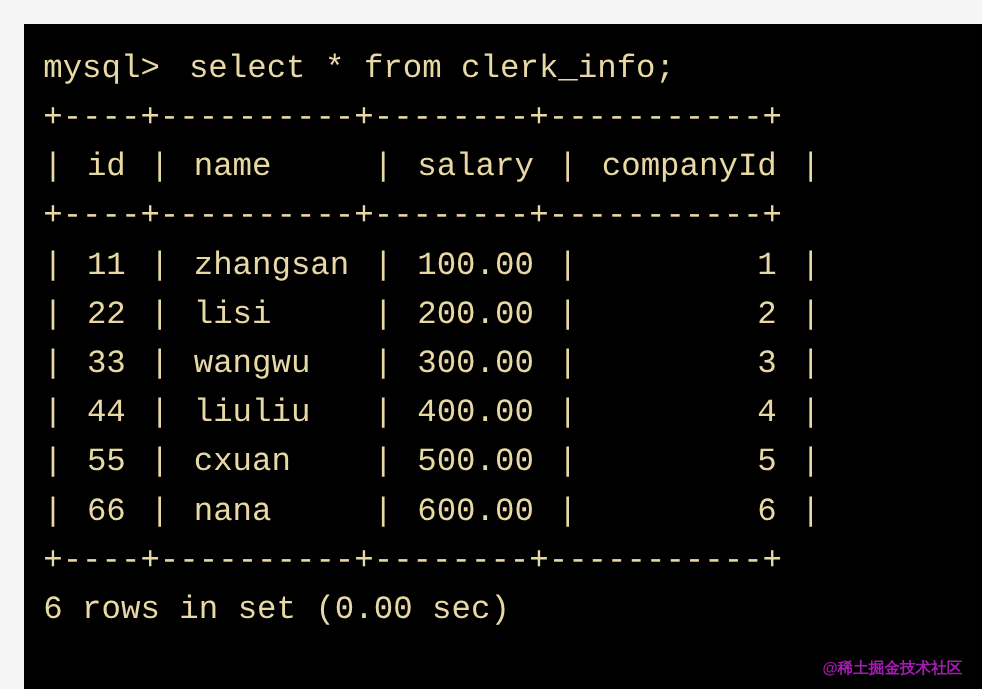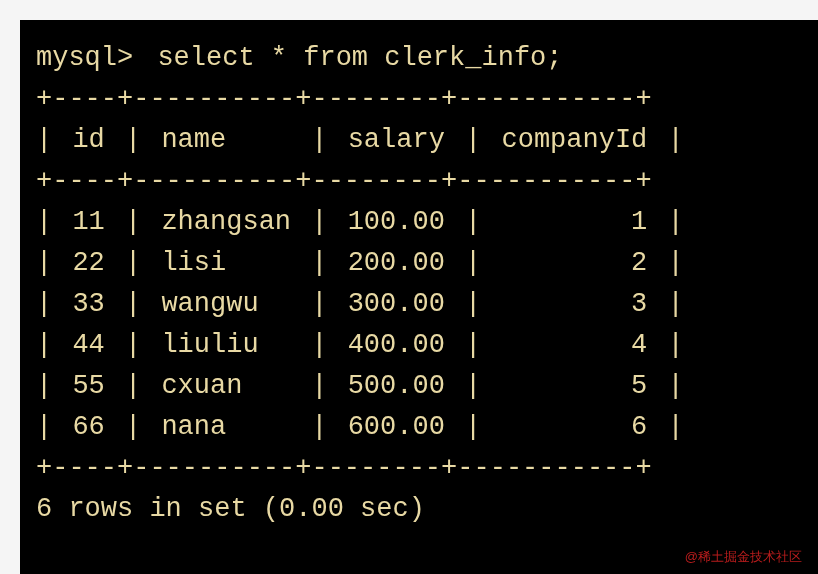--- a/index.html
+++ b/index.html
@@ -23,23 +23,24 @@
       font-size: 27px;
       color: #e8d9a4;
       line-height: 1.52;
       white-space: pre;
       overflow: hidden;
     }
     .watermark {
       position: absolute;
       bottom: 12px;
       right: 20px;
-      color: #b91c1c;
+      color: #a21caf;
       font-size: 13px;
       font-family: sans-serif;
+      font-weight: bold;
     }
   </style>
 </head>
 <body>
 
 <div class="terminal"><span>mysql&gt;</span> <span>select * from clerk_info;</span>
 <span>+----+----------+--------+-----------+</span>
 <span>| <span>id</span> | <span>name</span>     | <span>salary</span> | <span>companyId</span> |</span>
 <span>+----+----------+--------+-----------+</span>
 <span>| <span>11</span> | <span>zhangsan</span> | <span>100.00</span> |         <span>1</span> |</span>

